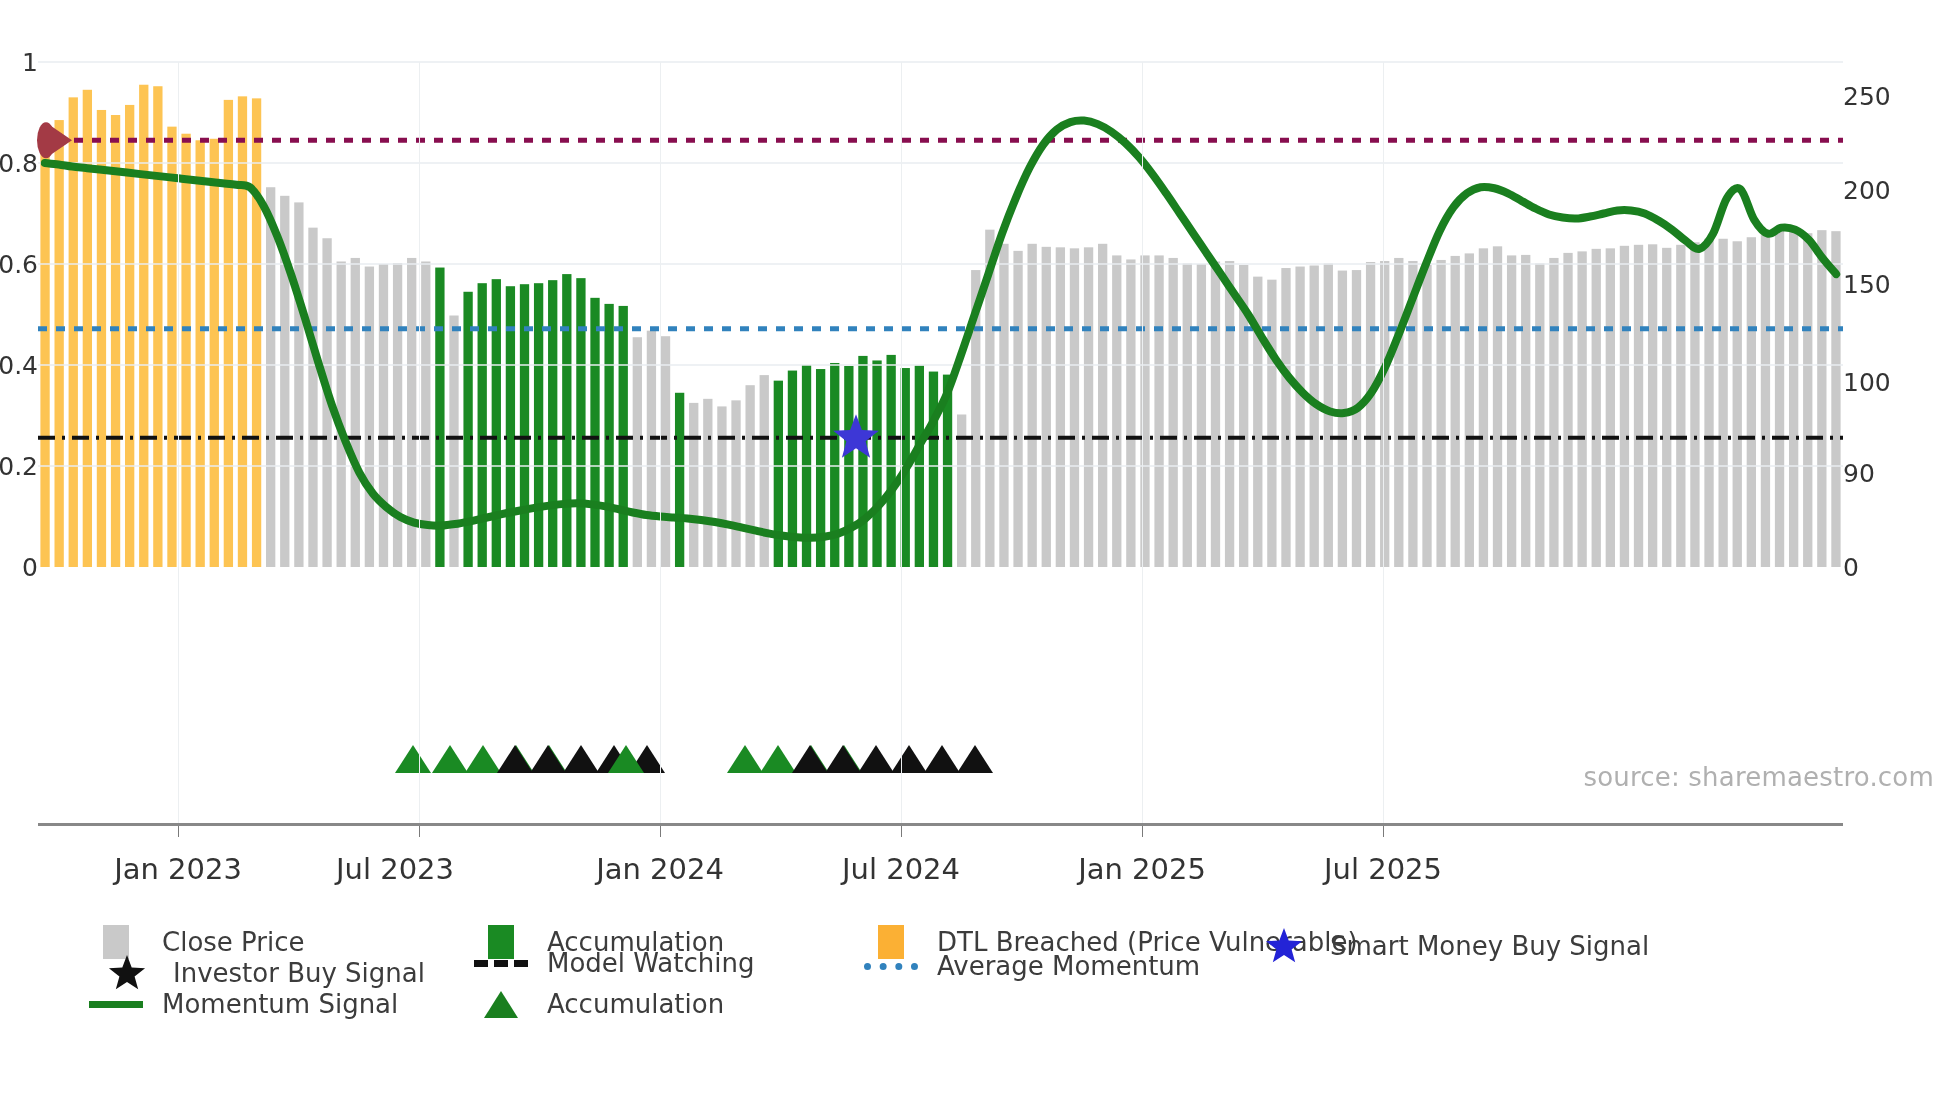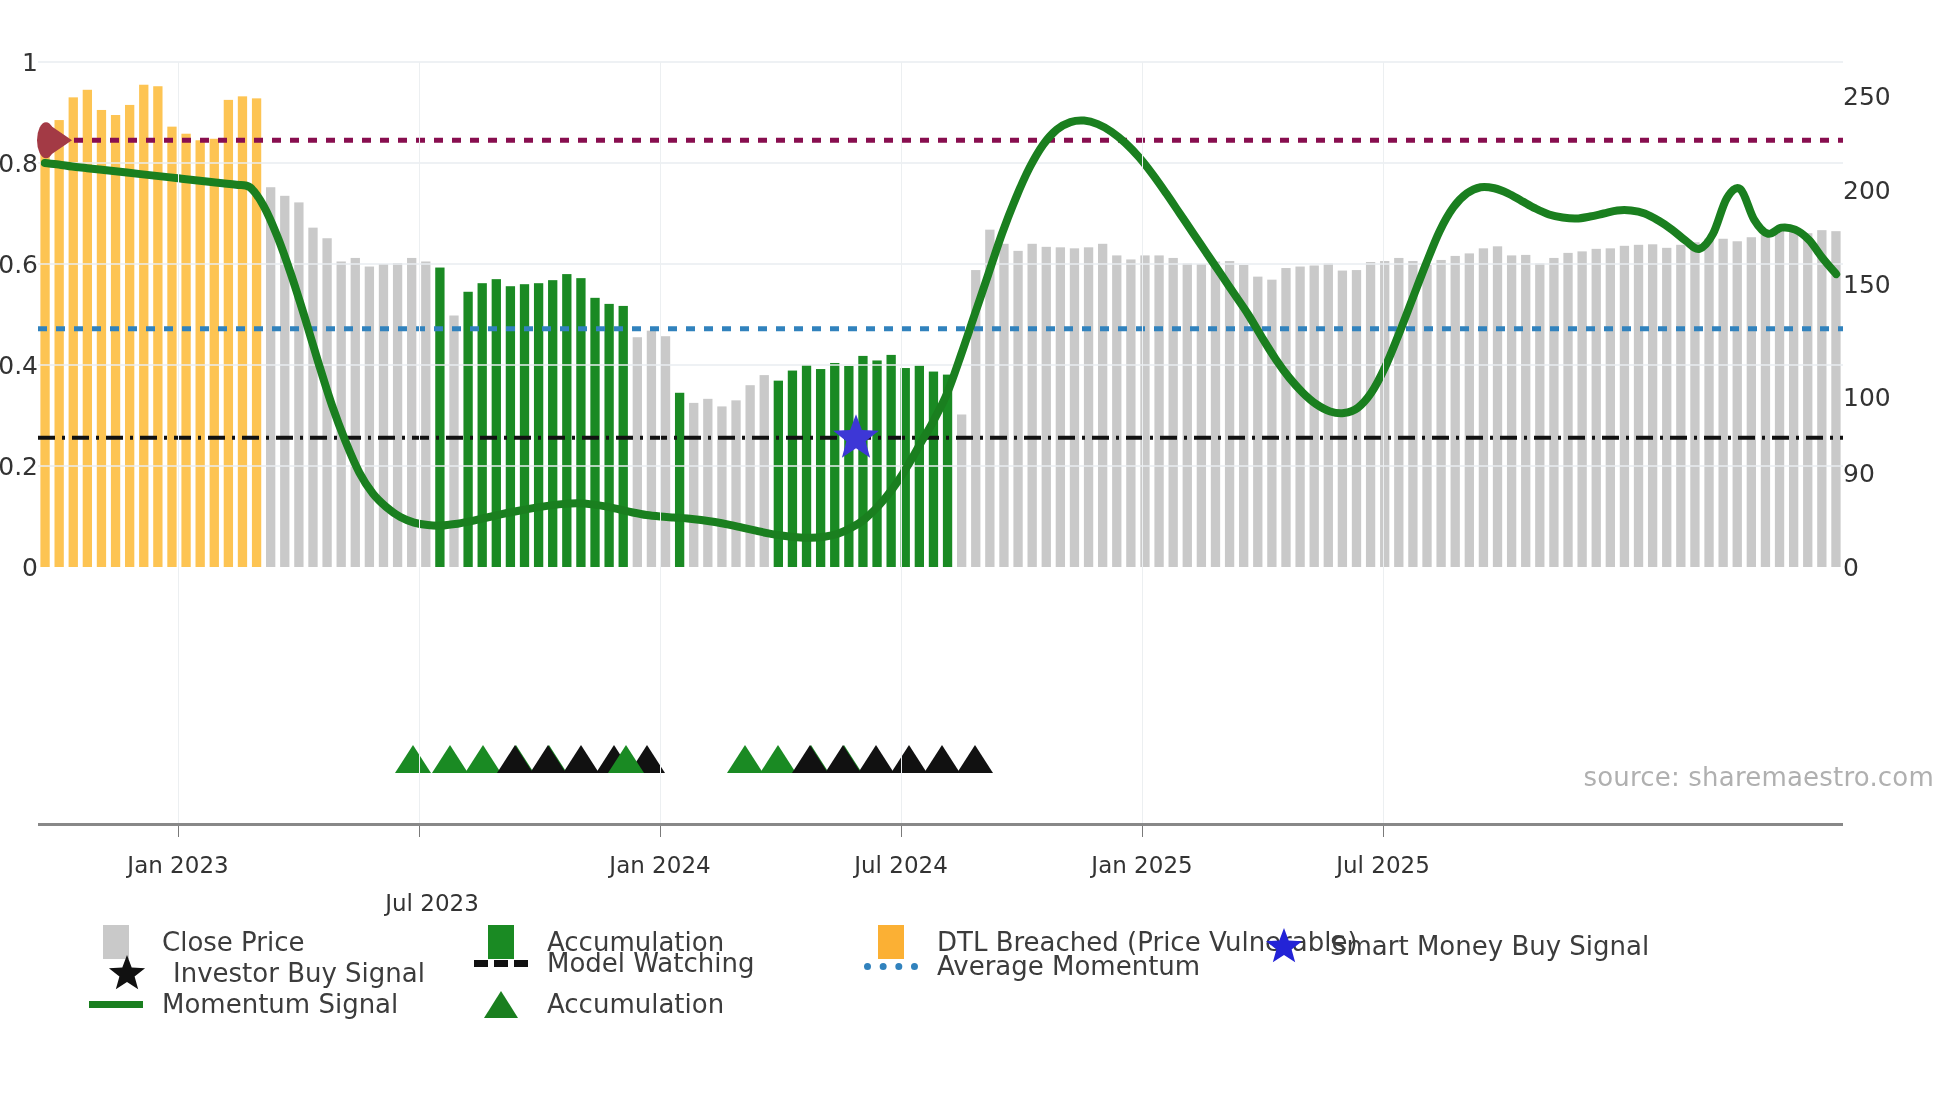--- a/index.html
+++ b/index.html
@@ -20,21 +20,21 @@
   .ytick-right {
     position: absolute; left: 0; transform: translateY(-50%);
     font-size: 25px; color: #333333; text-align: left;
     white-space: nowrap;
   }
   #yaxis-left  { position:absolute; left:0;    top:0; width:38px;  height:1102px; }
   #yaxis-right { position:absolute; left:1843px; top:0; width:117px; height:1102px; }
 
   .xtick {
     position: absolute; transform: translateX(-50%);
-    font-size: 23px; color: #333333; white-space: nowrap;
+    font-size: 29px; color: #333333; white-space: nowrap;
   }
   .xtickmark {
     position:absolute; width:1px; height:11px; background:#7a7a7a;
   }
 
   
   #plot {
     position: absolute; left: 38px; top: 62px;
     width: 1805px; height: 505px;
     overflow: visible;
@@ -92,21 +92,21 @@
       <div class="ytick-left" style="top: 466px;">0.2</div>
       <div class="ytick-left" style="top: 365px;">0.4</div>
       <div class="ytick-left" style="top: 264px;">0.6</div>
       <div class="ytick-left" style="top: 163px;">0.8</div>
       <div class="ytick-left" style="top: 62px;">1</div>
     </div>
 
   <div id="yaxis-right">
       <div class="ytick-right" style="top: 567px;">0</div>
       <div class="ytick-right" style="top: 472.784px;">90</div>
-      <div class="ytick-right" style="top: 397px; text-align: center;">100</div>
+      <div class="ytick-right" style="top: 382px; text-align: center;">100</div>
       <div class="ytick-right" style="top: 284.351px;">150</div>
       <div class="ytick-right" style="top: 190.134px;">200</div>
       <div class="ytick-right" style="top: 95.9179px;">250</div>
     </div>
 
   <div id="plot">
     <svg id="plotsvg" viewBox="0 0 1805 505" preserveAspectRatio="none">
         <g>
           <rect x="2.40" y="69.69" width="9.31" height="435.31" fill="#fdc453"></rect>
           <rect x="16.50" y="58.07" width="9.31" height="446.93" fill="#fdc453"></rect>
@@ -339,21 +339,21 @@
         <div class="lg-key">
           <div class="tri" style="border-bottom-color: rgb(26, 127, 31);"></div>
         </div>
         <span class="lg-label">Accumulation</span>
       </div>
     </div>
 
 <div class="xtick" style="left: 178px; top: 852px;">Jan 2023</div>
     <div class="xtickmark" style="left: 178px; top: 826px;"></div>
     <div class="vgrid" style="left: 178px; top: 62px; height: 761px;"></div>
-    <div class="xtick" style="left: 432px; top: 852px; margin-top: 38px;">Jul 2023</div>
+    <div class="xtick" style="left: 395px; top: 852px;">Jul 2023</div>
     <div class="xtickmark" style="left: 419px; top: 826px;"></div>
     <div class="vgrid" style="left: 419px; top: 62px; height: 761px;"></div>
     <div class="xtick" style="left: 660px; top: 852px;">Jan 2024</div>
     <div class="xtickmark" style="left: 660px; top: 826px;"></div>
     <div class="vgrid" style="left: 660px; top: 62px; height: 761px;"></div>
     <div class="xtick" style="left: 901px; top: 852px;">Jul 2024</div>
     <div class="xtickmark" style="left: 901px; top: 826px;"></div>
     <div class="vgrid" style="left: 901px; top: 62px; height: 761px;"></div>
     <div class="xtick" style="left: 1142px; top: 852px;">Jan 2025</div>
     <div class="xtickmark" style="left: 1142px; top: 826px;"></div>

